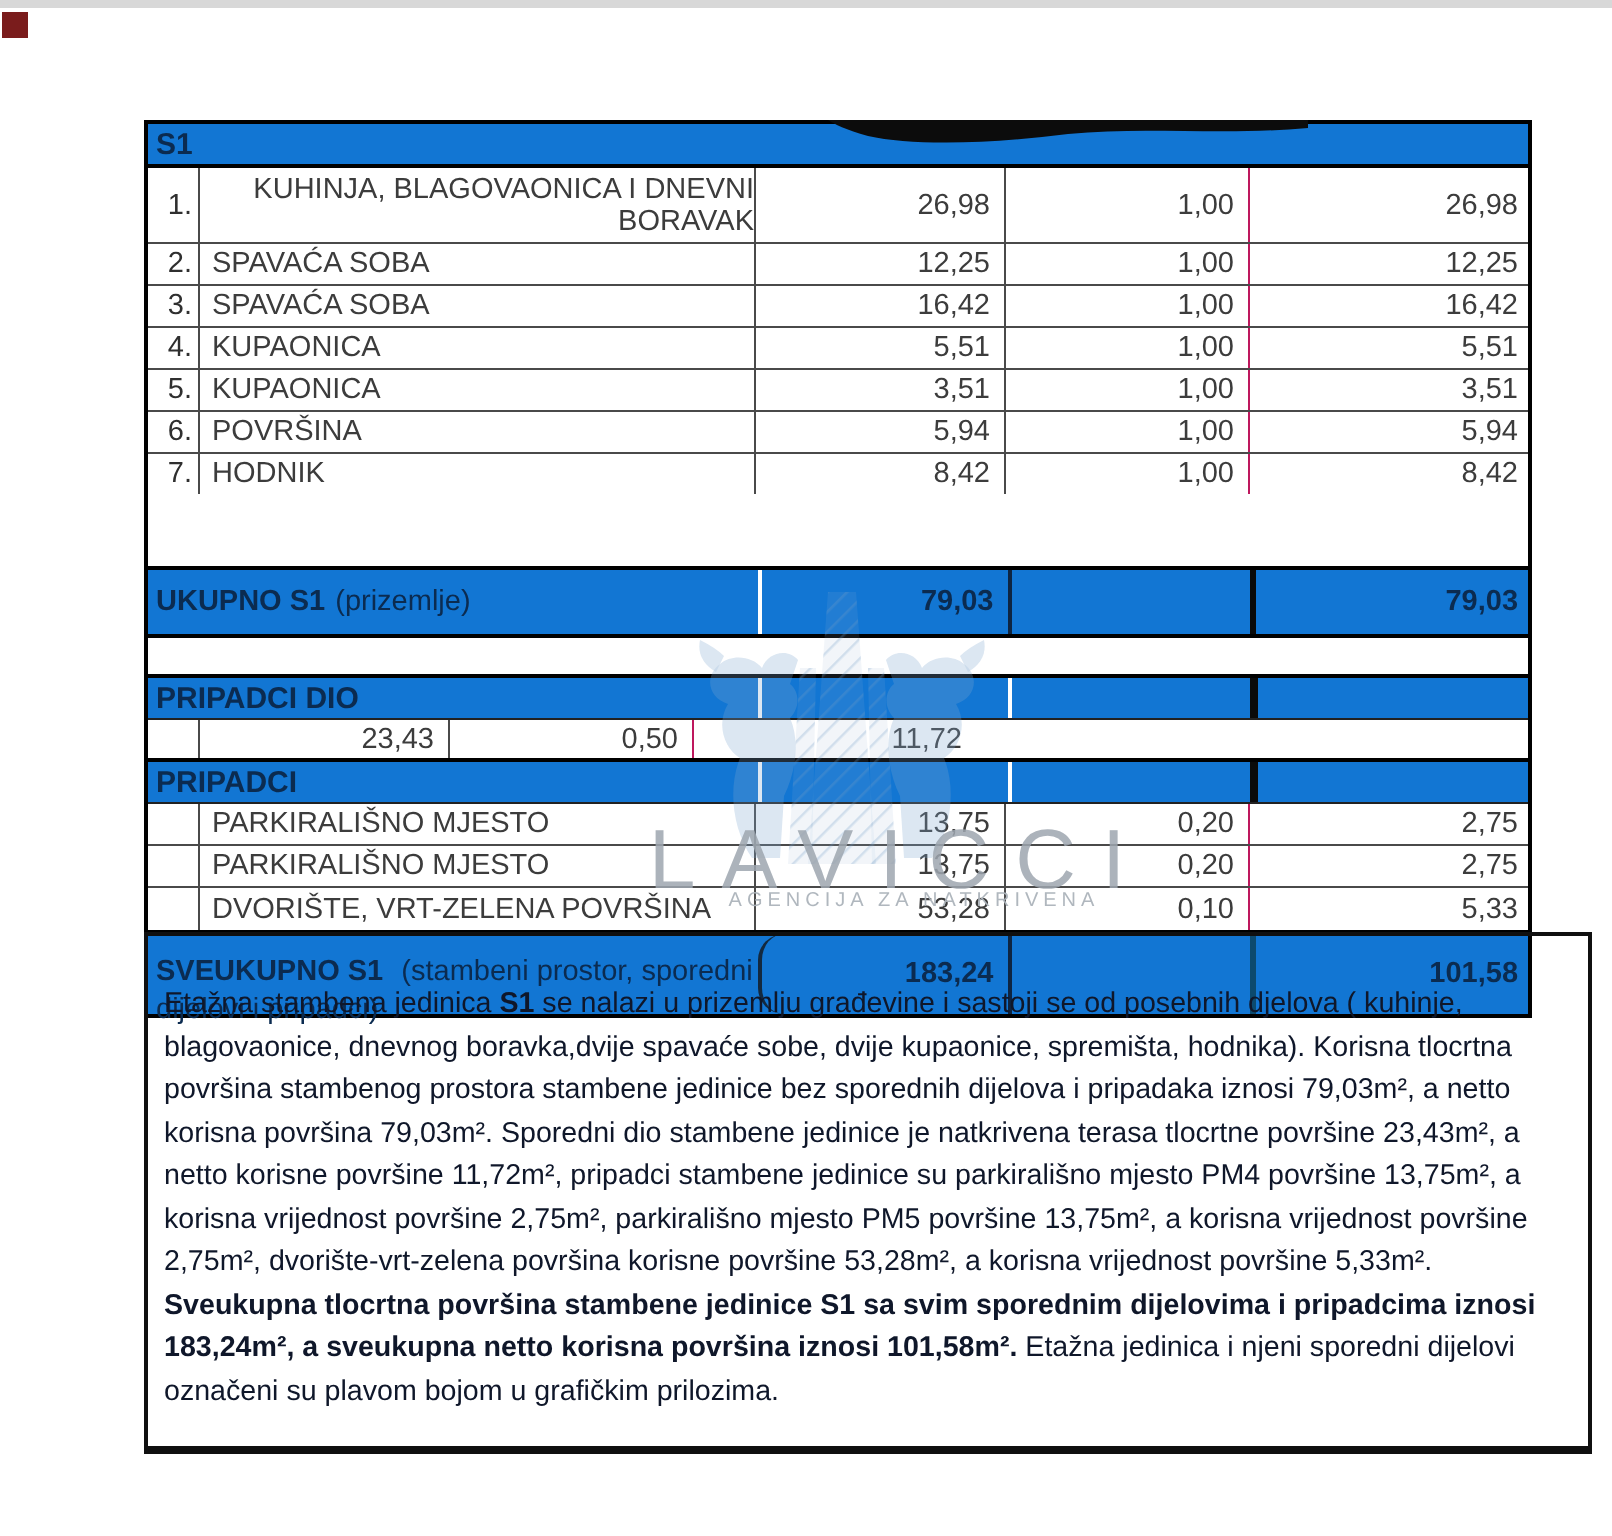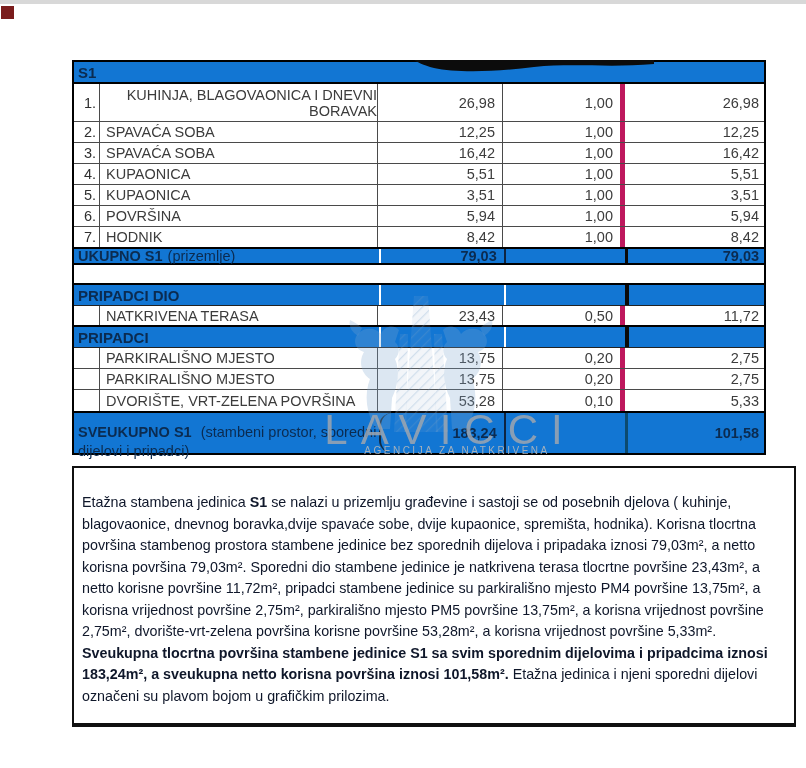--- a/index.html
+++ b/index.html
@@ -19,32 +19,32 @@
   
   .doc-table{
     position:absolute;left:72px;top:60px;width:694px;
     border:2px solid #000;box-sizing:border-box;background:#fff;
   }
   .row{display:flex;box-sizing:border-box;align-items:center;font-size:14.5px;color:#3c3c3c;}
   .row > div{box-sizing:border-box;height:100%;display:flex;align-items:center;}
   .c-num{width:26px;justify-content:flex-end;padding-right:3px;border-right:1px solid #4a4a4a;}
   .c-name{flex:1;padding-left:6px;border-right:1px solid #4a4a4a;line-height:16px;text-align:right;}
   .c-area{width:125px;justify-content:flex-end;padding-right:7px;border-right:1px solid #4a4a4a;}
-  .c-coef{width:122px;justify-content:flex-end;padding-right:7px;border-right:5px solid #be185d;}
+  .c-coef{width:122px;justify-content:flex-end;padding-right:7px;border-right:1px solid #be185d;}
   .c-val{width:139px;justify-content:flex-end;padding-right:5px;}
   .white-row{border-bottom:1px solid #4a4a4a;background:#fff;}
   .h38{height:38px;} .h21{height:21px;} .h20{height:20px;}
 
   .blue-row{background:var(--table-blue);color:var(--navy);}
   .blue-row > div{border:none;}
   .hdr-row{height:22px;border-bottom:2px solid #000;position:relative;}
   .hdr-label{width:304px;padding-left:4px;font-weight:bold;font-size:15px;}
   .hdr-rest{flex:1;border-left:3px solid #fff;}
 
-  .total-row{height:16px;border-top:2px solid #000;font-weight:bold;}
+  .total-row{height:34px;border-top:2px solid #000;font-weight:bold;margin-top:36px;}
   .total-row .t-label{width:306px;padding-left:4px;}
   .total-row .c-area{border-left:2px solid #fff;border-right:none;}
   .total-row .c-coef{border-left:2px solid #0e2440;border-right:none;}
   .total-row .c-val{border-left:3px solid #0a0a0a;}
   .sub-label{font-weight:normal;margin-left:5px;}
 
   .gap-row{height:22px;background:#fff;border-top:2px solid #000;border-bottom:2px solid #000;}
 
   .sec-row{height:21px;font-weight:bold;font-size:15px;border-bottom:1px solid #222;}
   .sec-row .s-label{width:306px;padding-left:4px;}
@@ -166,21 +166,20 @@
   <div class="row gap-row"></div>
 
   <div class="row blue-row sec-row">
     <div class="s-label">PRIPADCI DIO</div>
     <div class="c-area"></div>
     <div class="c-coef"></div>
     <div class="c-val"></div>
   </div>
   <div class="row white-row h21 natk">
     <div class="c-num num-cell"></div>
-    <div class="c-name">NATKRIVENA TERASA</div>
     <div class="c-area">23,43</div>
     <div class="c-coef">0,50</div>
     <div class="c-val">11,72</div>
   </div>
 
   <div class="row blue-row sec-row">
     <div class="s-label">PRIPADCI</div>
     <div class="c-area"></div>
     <div class="c-coef"></div>
     <div class="c-val"></div>

